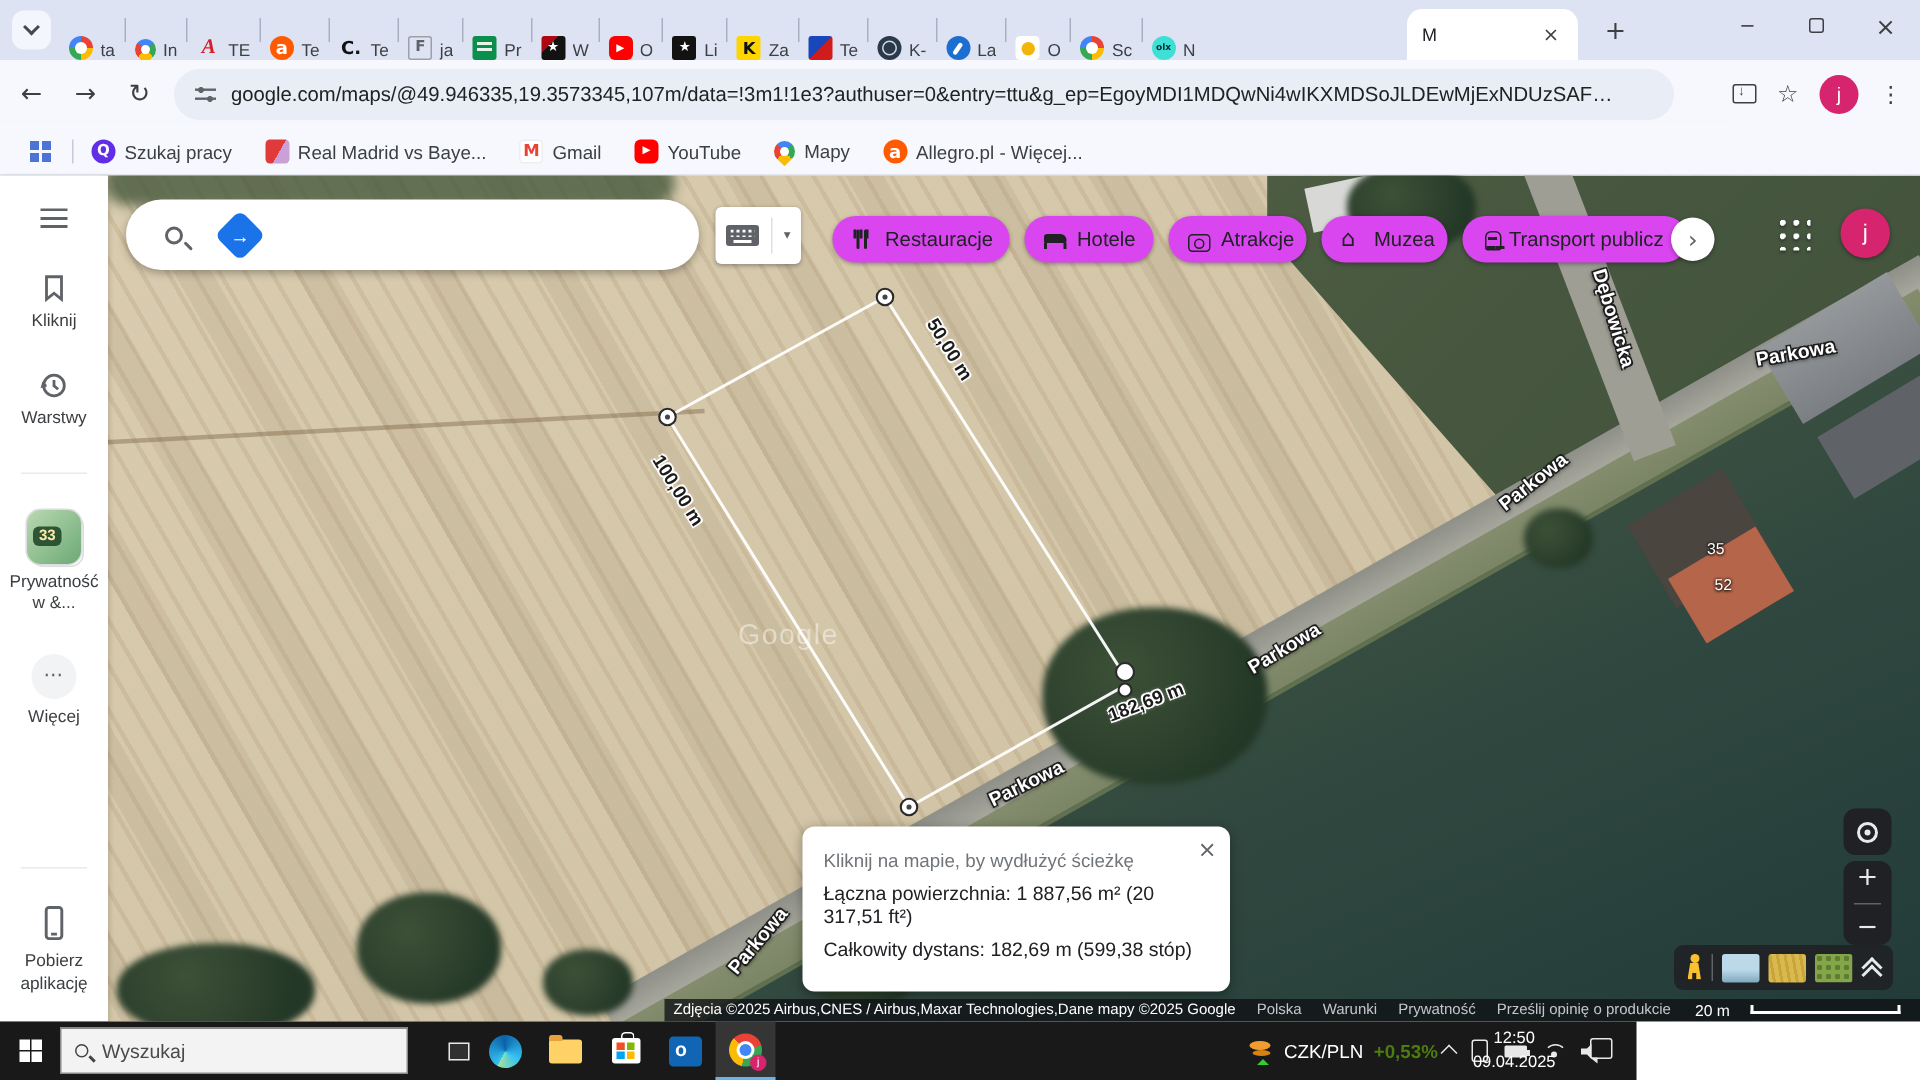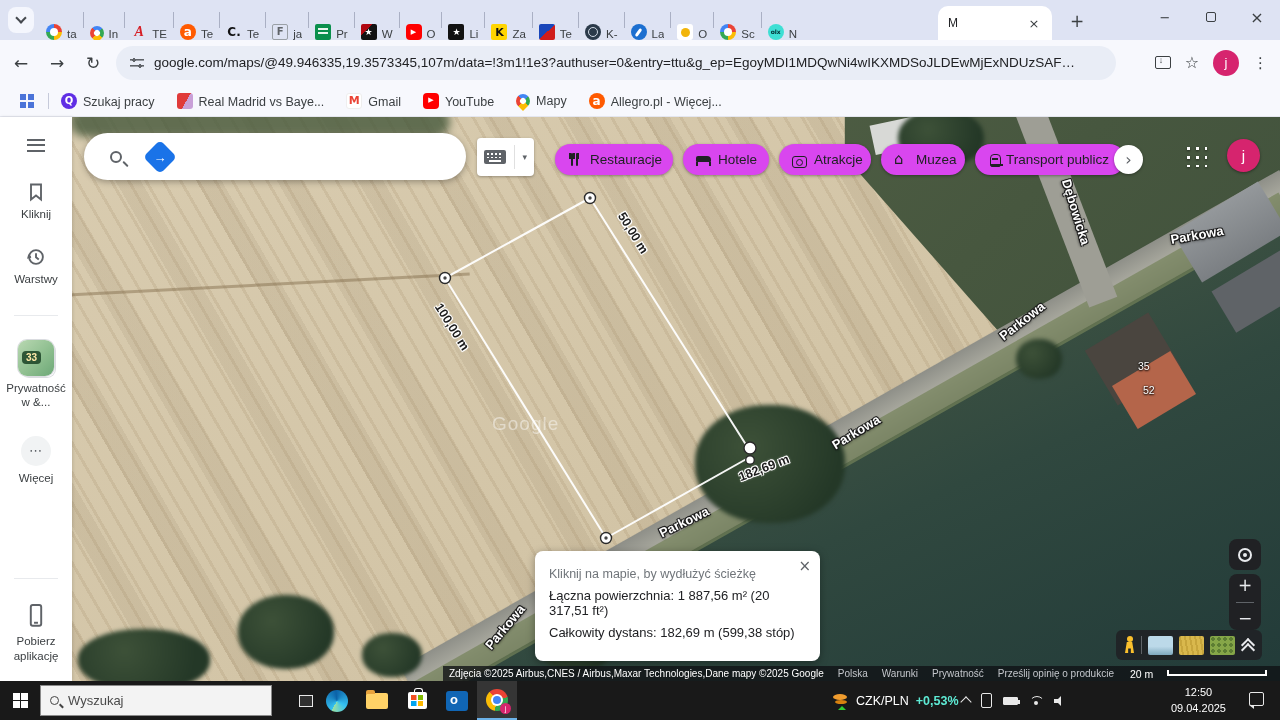--- a/index.html
+++ b/index.html
@@ -188,21 +188,21 @@
   .dblchev::before,.dblchev::after{content:"";position:absolute;left:1px;width:8px;height:8px;border-left:2px solid #e8eaed;border-top:2px solid #e8eaed;transform:rotate(45deg)}
   .dblchev::before{top:1px}.dblchev::after{top:6px}
 
   
   .attrib{position:absolute;left:443px;top:549px;width:871px;height:15px;background:rgba(15,17,20,.78);display:flex;align-items:center;font-size:10px;color:#fff;padding:0 6px;gap:14px;white-space:nowrap}
   .attrib .link{color:#c3c6cb;cursor:pointer}
   .scaletxt{color:#fff;font-size:10.5px;margin-left:2px}
   .scalebar{width:100px;height:6px;border-left:2px solid #fff;border-right:2px solid #fff;border-bottom:2px solid #fff;margin-bottom:2px}
 
   
-  .taskbar{position:absolute;left:0;top:681px;width:1280px;height:39px;background:#191919}
+  .taskbar{position:absolute;left:0;top:681px;width:1091px;height:39px;background:#191919}
   .startbtn{position:absolute;left:0;top:0;width:40px;height:39px;display:flex;align-items:center;justify-content:center}
   .winlogo{width:15px;height:15px;background:
     conic-gradient(#fff 0 0) 0 0/7px 7px no-repeat,
     conic-gradient(#fff 0 0) 8px 0/7px 7px no-repeat,
     conic-gradient(#fff 0 0) 0 8px/7px 7px no-repeat,
     conic-gradient(#fff 0 0) 8px 8px/7px 7px no-repeat}
   .tsearch{position:absolute;left:40px;top:4px;width:232px;height:31px;background:#f3f3f3;border:1px solid #8a8a8a;display:flex;align-items:center;padding:0 9px;gap:9px}
   .tsearch .mag2{width:9px;height:9px;border:1.7px solid #444;border-radius:50%;position:relative;flex:none}
   .tsearch .mag2::after{content:"";position:absolute;left:8px;top:8px;width:5px;height:1.7px;background:#444;transform:rotate(45deg)}
   .tsearch span{font-size:13px;color:#4a4a4a}
@@ -587,21 +587,21 @@
   <div class="tile" style="left:437px">
       <span class="outlic"></span>
     </div>
   <div class="tile chrometile" style="left:477px">
     <span class="chromeic"></span>
     <span class="chbadge">j</span>
   </div>
   <div class="ticker">
     <span class="coins"></span>
     <span class="tickpair">CZK/PLN</span>
-    <span class="tickchg" style="color:#5eead4">+0,53%</span>
+    <span class="tickchg" style="color:#4d7c0f">+0,53%</span>
   </div>
   <div class="tray">
     <span class="chevup"></span>
     <span class="tabletic"></span>
     <span class="battic"></span>
     <span class="wifiic"></span>
     <span class="spkic"></span>
   </div>
   <div class="clock">
     <span>12:50</span>

